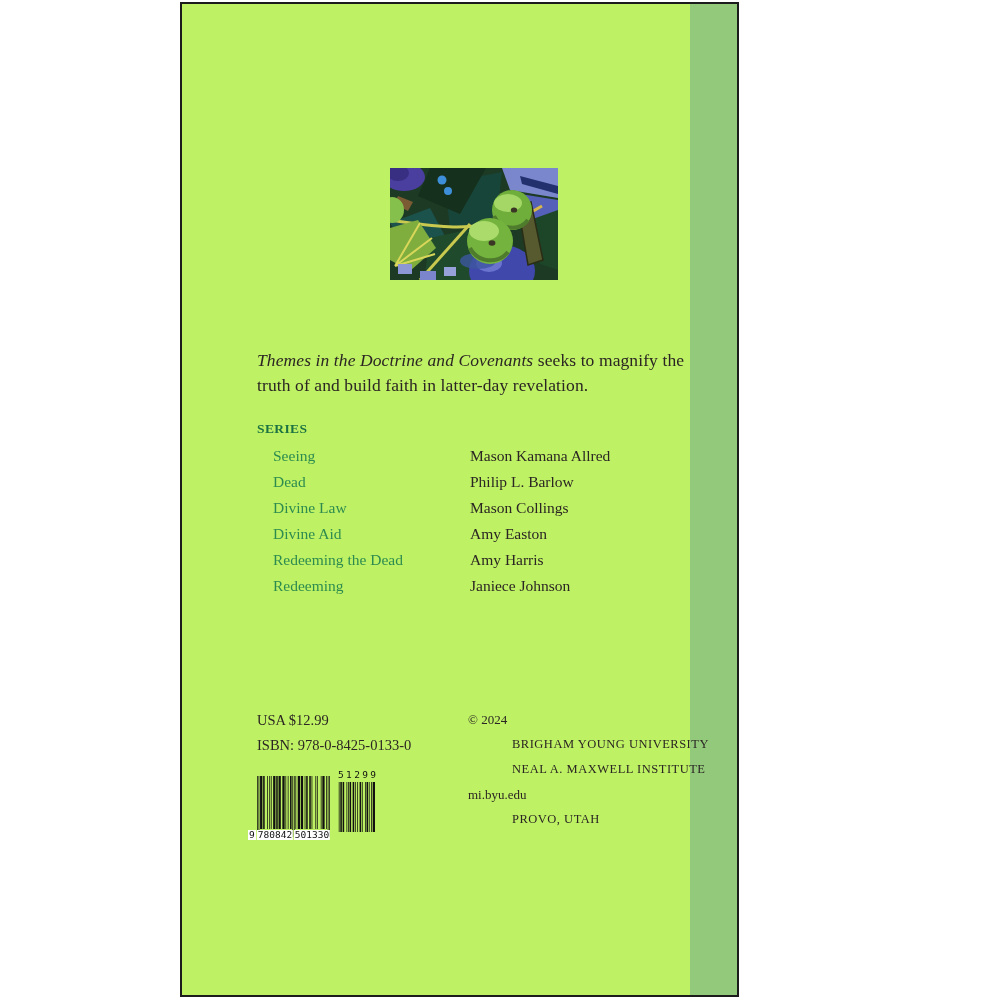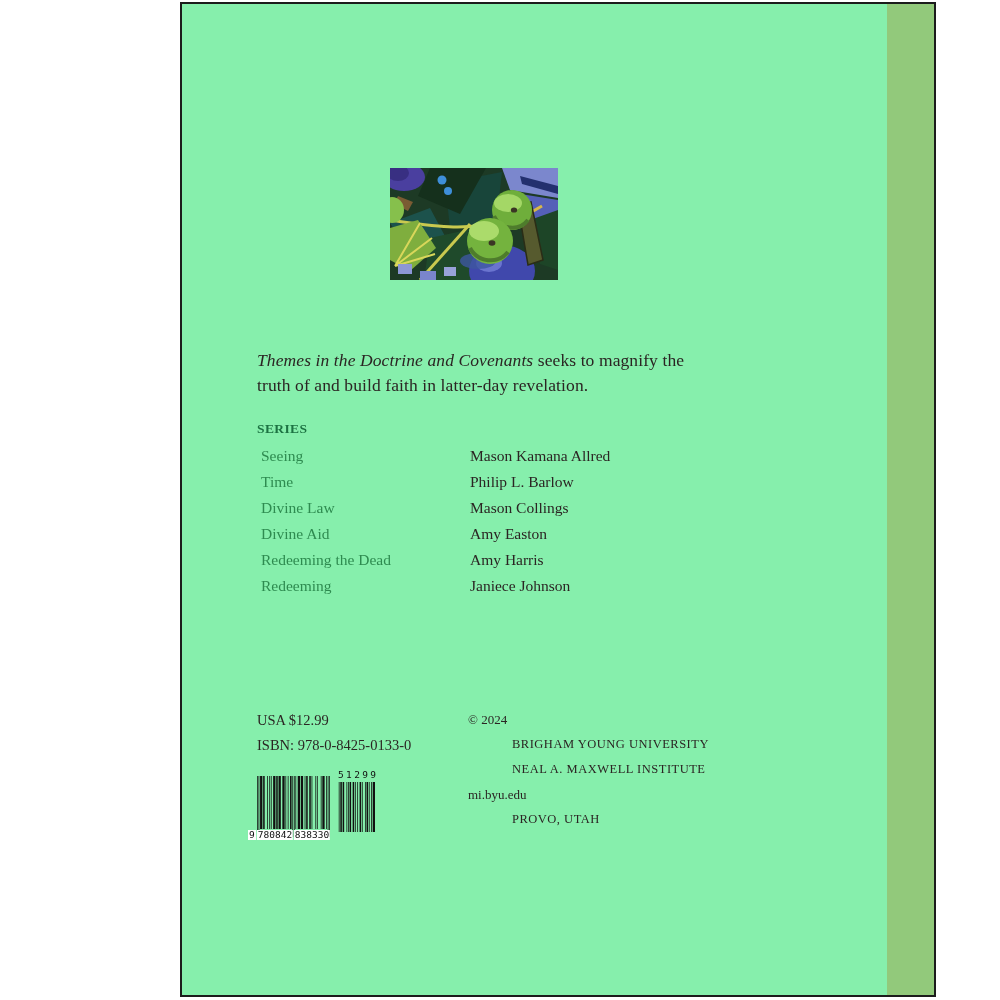--- a/index.html
+++ b/index.html
@@ -1,30 +1,30 @@
 <!DOCTYPE html>
 <html><head>
 <meta charset="utf-8">
 <style>
   html,body{margin:0;padding:0;background:#ffffff;}
   .stage{position:relative;width:1000px;height:1000px;background:#ffffff;overflow:hidden;
          font-family:"Liberation Serif","DejaVu Serif",serif;color:var(--ink,#2b2523);}
-  .cover{position:absolute;left:180px;top:2px;width:756px;height:995px;background:#86efac;
+  .cover{position:absolute;left:180px;top:2px;width:559px;height:995px;background:#bef264;
          border:2px solid var(--border,#1c1c1c);box-sizing:border-box;}
   .stripe{position:absolute;right:0;top:0;bottom:0;width:47px;background:var(--stripe,#92c97b);}
   .thumb{position:absolute;left:208px;top:164px;width:168px;height:112px;}
   .thumb svg{display:block;width:168px;height:112px;}
   .tagline{position:absolute;left:75px;top:344px;width:452px;font-size:17.5px;line-height:1.42;
            letter-spacing:.1px;}
   .tagline i{font-style:italic;}
   .series-heading{position:absolute;left:75px;top:417px;font-size:13.5px;font-weight:700;
                   letter-spacing:.4px;color:var(--heading-green,#1c7242);}
   .series-list{position:absolute;left:75px;top:443px;width:470px;}
   .series-row{position:relative;height:26px;font-size:15.5px;}
-  .series-title{position:absolute;left:4px;color:var(--title-green,#2e8b50);white-space:nowrap;}
+  .series-title{position:absolute;left:16px;color:var(--title-green,#2e8b50);white-space:nowrap;}
   .series-author{position:absolute;left:213px;color:var(--ink,#2b2523);white-space:nowrap;}
   .price{position:absolute;left:75px;top:708px;font-size:14.5px;}
   .isbn{position:absolute;left:75px;top:733px;font-size:14.5px;}
   .publisher{position:absolute;left:286px;top:708px;}
   .pub-line{height:25px;font-size:13px;white-space:nowrap;}
   .pub-line.caps{font-size:12.5px;letter-spacing:.5px;margin-left:44px;}
   .barcode{position:absolute;left:75px;top:766px;width:130px;height:78px;}
   .bc-main{position:absolute;left:0;top:6px;width:82px;height:62px;}
   .bc-main svg{position:absolute;left:0;top:0;}
   .bc-digit{position:absolute;top:54px;font-family:"DejaVu Sans Mono",monospace;
@@ -88,21 +88,21 @@
     <div class="tagline"><i>Themes in the Doctrine and Covenants</i><span> seeks to magnify the truth of and build faith in latter-day revelation.</span></div>
 
     <div class="series-heading">SERIES</div>
 
     <div class="series-list">
         <div class="series-row">
           <span class="series-title">Seeing</span>
           <span class="series-author">Mason Kamana Allred</span>
         </div>
         <div class="series-row">
-          <span class="series-title">Time</span>
+          <span class="series-title">Dead</span>
           <span class="series-author">Philip L. Barlow</span>
         </div>
         <div class="series-row">
           <span class="series-title">Divine Law</span>
           <span class="series-author">Mason Collings</span>
         </div>
         <div class="series-row">
           <span class="series-title">Divine Aid</span>
           <span class="series-author">Amy Easton</span>
         </div>
@@ -148,21 +148,21 @@
             <rect x="76" y="0" width="1" height="53" fill="#111111"></rect>
             <rect x="78" y="0" width="1" height="53" fill="#111111"></rect>
             <rect x="83" y="0" width="1" height="53" fill="#111111"></rect>
             <rect x="85" y="0" width="3" height="53" fill="#111111"></rect>
             <rect x="90" y="0" width="1" height="53" fill="#111111"></rect>
             <rect x="92" y="0" width="1" height="61" fill="#111111"></rect>
             <rect x="94" y="0" width="1" height="61" fill="#111111"></rect>
           </svg>
         <span class="bc-digit bc-d0">9</span>
         <span class="bc-digit bc-d1">780842</span>
-        <span class="bc-digit bc-d2">838330</span>
+        <span class="bc-digit bc-d2">501330</span>
       </div>
       <div class="bc-supp">
         <div class="bc-supp-num" id="bc-supp-num">
             <span>5</span>
             <span>1</span>
             <span>2</span>
             <span>9</span>
             <span>9</span>
           </div>
         <svg id="bc-supp-svg" width="37" height="50" viewBox="0 0 48 50" preserveAspectRatio="none">

